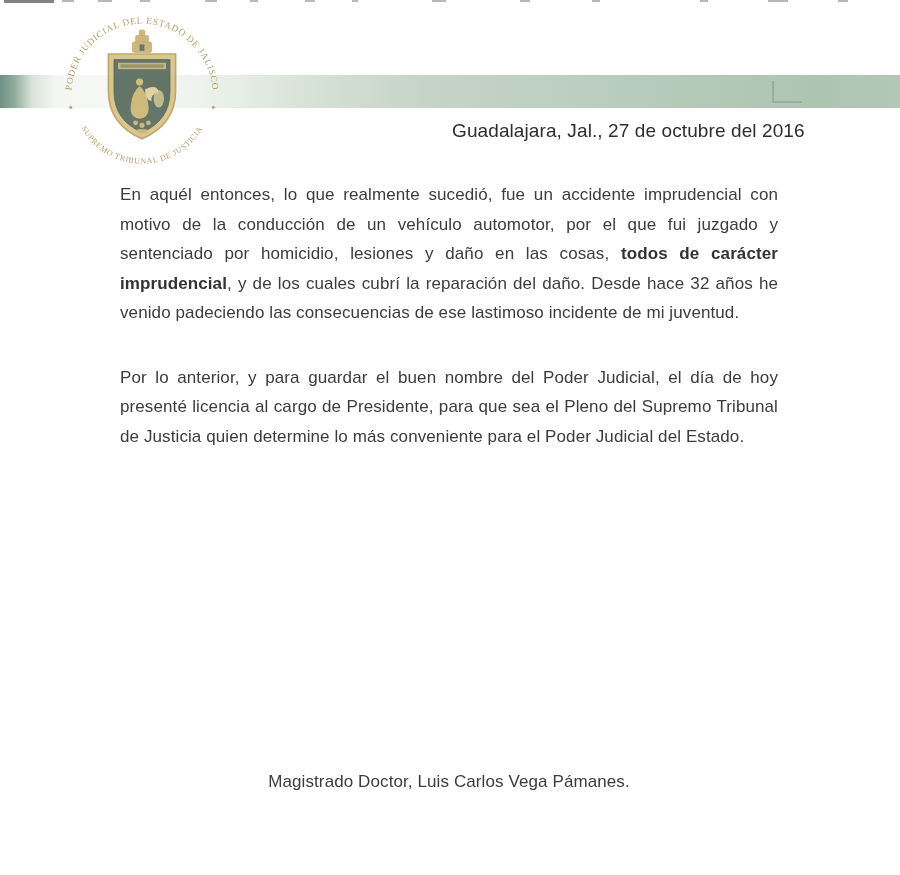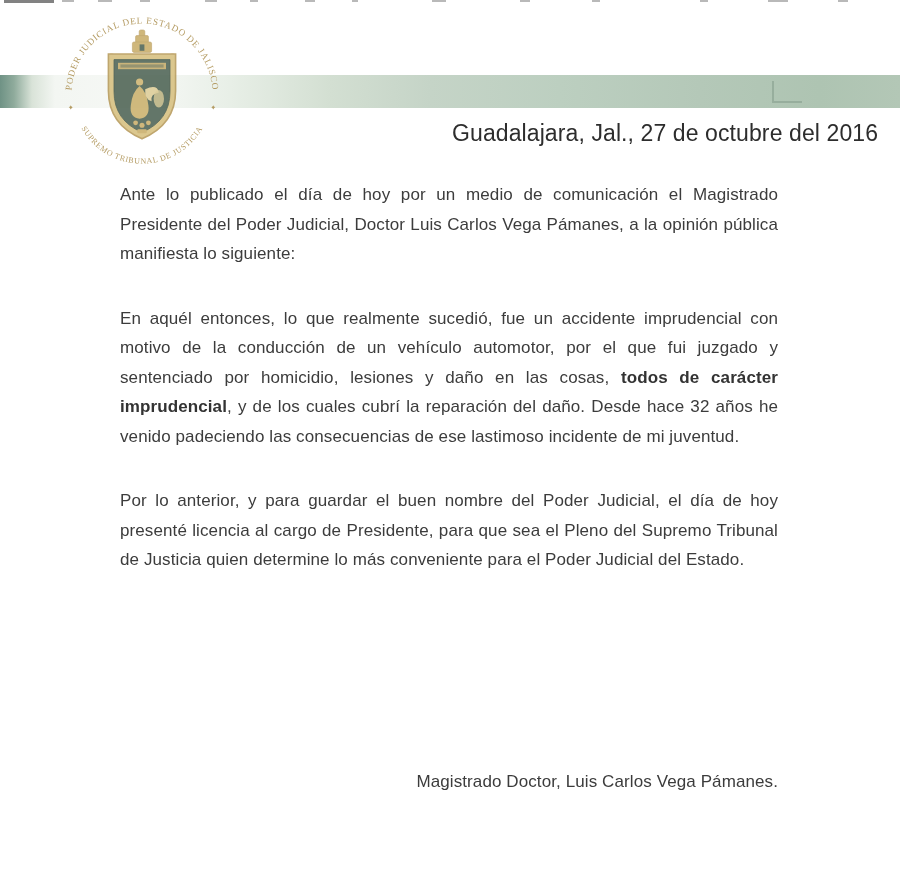--- a/index.html
+++ b/index.html
@@ -65,21 +65,21 @@
     height: 160px;
     opacity: 0.95;
   }
   #seal text { font-family: "Liberation Serif", serif; }
 
   
   #date-line {
     position: absolute;
     left: 452px;
     top: 120px;
-    font-size: 23px;
+    font-size: 19px;
     font-weight: 500;
     letter-spacing: 0.1px;
     color: #2d2d2d;
     white-space: nowrap;
   }
 
   
   #doc-body {
     position: absolute;
     left: 120px;
@@ -94,21 +94,21 @@
     margin: 0 0 35px 0;
     text-align: justify;
   }
   #doc-body p b { font-weight: 700; color: #333333; }
 
   #signature-line {
     position: absolute;
     left: 120px;
     top: 772px;
     width: 658px;
-    text-align: right;
+    text-align: center;
     font-size: 17px;
     letter-spacing: 0.1px;
     color: #3c3c3c;
   }
 </style>
 </head>
 <body>
 
 <div id="page">
 
@@ -174,20 +174,19 @@
       <circle cx="92" cy="136" r="3" fill="#c8ad68"></circle>
       <circle cx="100" cy="139" r="3.2" fill="#c8ad68"></circle>
       <circle cx="108" cy="136" r="3" fill="#c8ad68"></circle>
       <rect x="94" y="144" width="12" height="5" rx="1.5" fill="#c8ad68"></rect>
     </g>
   </svg>
 
   <div id="date-line">Guadalajara, Jal., 27 de octubre del 2016</div>
 
   <div id="doc-body">
-      <p><span>Ante lo publicado el día de hoy por un medio de comunicación el Magistrado Presidente del Poder Judicial, Doctor Luis Carlos Vega Pámanes, a la opinión pública manifiesta lo siguiente:</span></p>
       <p><span>En aquél entonces, lo que realmente sucedió, fue un accidente imprudencial con motivo de la conducción de un vehículo automotor, por el que fui juzgado y sentenciado por homicidio, lesiones y daño en las cosas, </span><b>todos de carácter imprudencial</b><span>, y de los cuales cubrí la reparación del daño. Desde hace 32 años he venido padeciendo las consecuencias de ese lastimoso incidente de mi juventud.</span></p>
       <p><span>Por lo anterior, y para guardar el buen nombre del Poder Judicial, el día de hoy presenté licencia al cargo de Presidente, para que sea el Pleno del Supremo Tribunal de Justicia quien determine lo más conveniente para el Poder Judicial del Estado.</span></p>
     </div>
 
   <div id="signature-line">Magistrado Doctor, Luis Carlos Vega Pámanes.</div>
 
 </div>
 
 </body></html>

